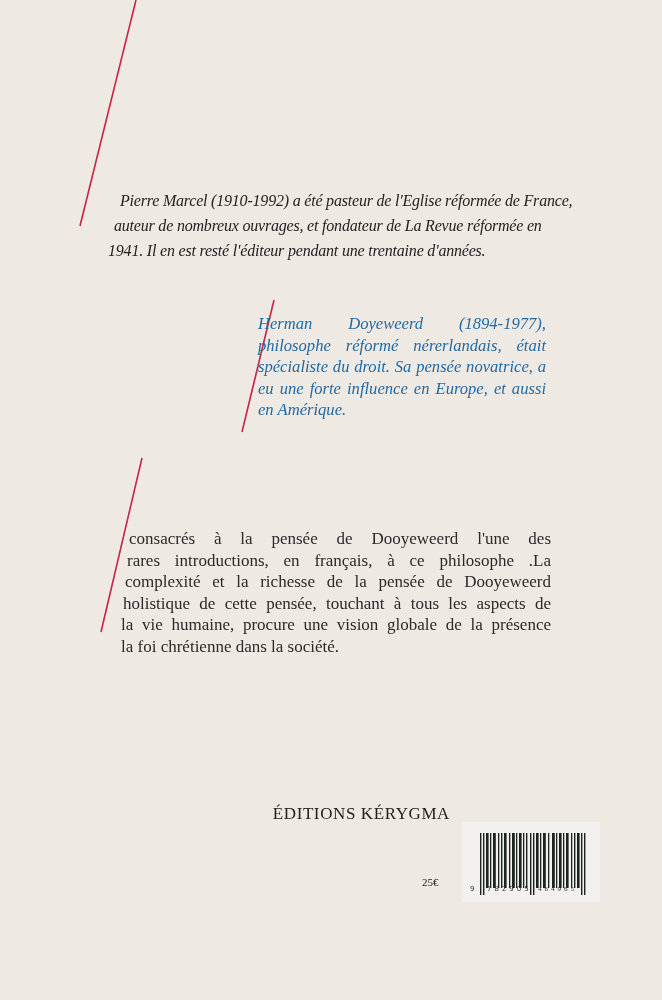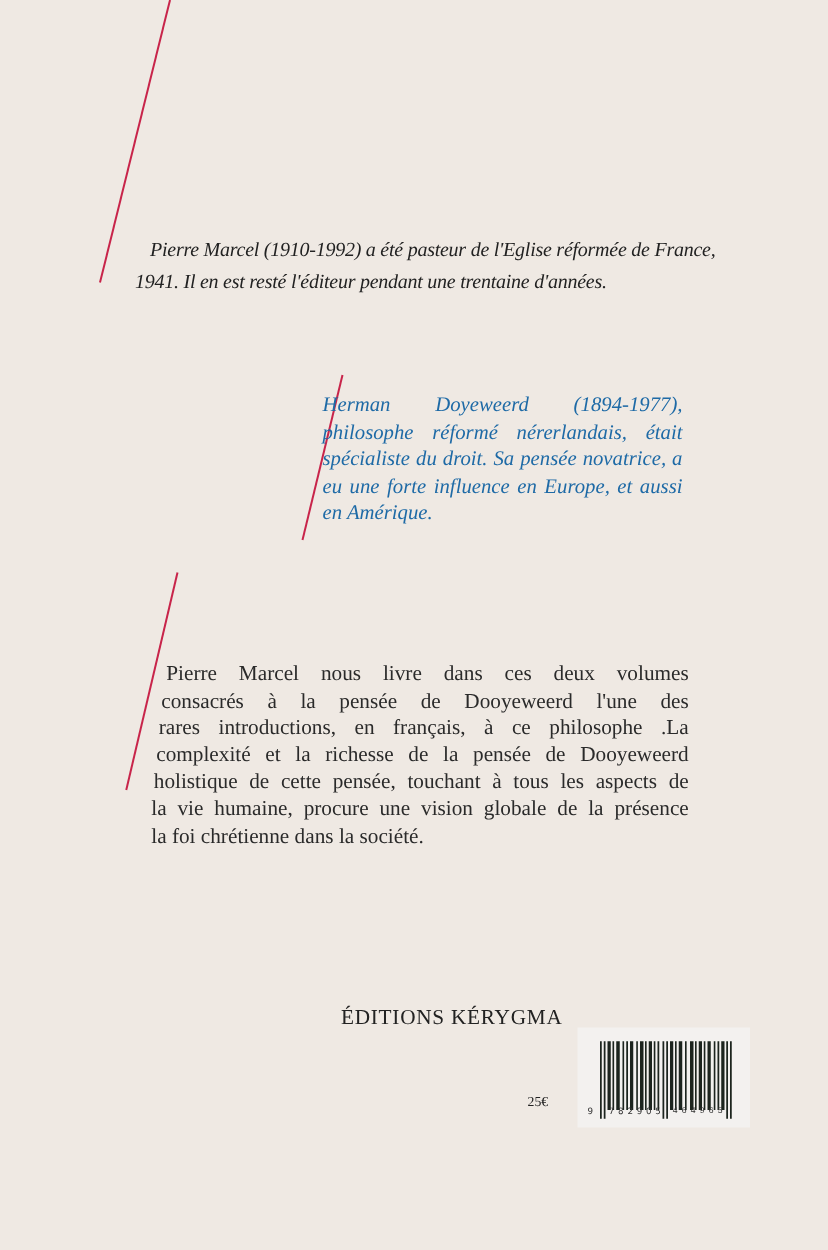--- a/index.html
+++ b/index.html
@@ -52,27 +52,27 @@
 <body>
 
 <svg class="red-line" width="662" height="1000">
   <line x1="136" y1="0" x2="80" y2="226" stroke="#c8244a" stroke-width="1.6"></line>
   <line x1="274" y1="300" x2="242" y2="432" stroke="#c8244a" stroke-width="1.6"></line>
   <line x1="142" y1="458" x2="101" y2="632" stroke="#c8244a" stroke-width="1.6"></line>
 </svg>
 
 <div class="bio1">
   <span class="l" style="padding-left:12px">Pierre Marcel (1910-1992) a été pasteur de l'Eglise réformée de France,</span>
+  <span class="l" style="padding-left:6px">auteur de nombreux ouvrages, et fondateur de La Revue réformée en</span>
   <span class="l">1941. Il en est resté l'éditeur pendant une trentaine d'années.</span>
 </div>
 
 <div class="bio2">Herman Doyeweerd (1894-1977), philosophe réformé nérerlandais, était spécialiste du droit. Sa pensée novatrice, a eu une forte influence en Europe, et aussi en Amérique.</div>
 
 <div class="blurb">
-  <span class="l" style="padding-left:8px">Pierre Marcel nous livre dans ces deux volumes</span>
   <span class="l" style="padding-left:4px">consacrés à la pensée de Dooyeweerd l'une des</span>
   <span class="l" style="padding-left:2px">rares introductions, en français, à ce philosophe .La</span>
   <span class="l">complexité et la richesse de la pensée de Dooyeweerd</span>
   <span class="l" style="margin-left:-2px">holistique de cette pensée, touchant à tous les aspects de</span>
   <span class="l" style="margin-left:-4px">la vie humaine, procure une vision globale de la  présence</span>
   <span class="l last" style="margin-left:-4px">la foi chrétienne dans la société.</span>
 </div>
 
 <div class="publisher">ÉDITIONS KÉRYGMA</div>
 
@@ -108,14 +108,14 @@
       <rect x="104" y="11" width="2.6" height="55"></rect>
       <rect x="109" y="11" width="1.3" height="55"></rect>
       <rect x="112" y="11" width="1.4" height="55"></rect>
       <rect x="115" y="11" width="2.6" height="55"></rect>
       <rect x="119" y="11" width="1.4" height="62"></rect>
       <rect x="122" y="11" width="1.4" height="62"></rect>
     </g>
   </svg>
   <span style="position:absolute;left:8px;top:63px;font-family:'DejaVu Sans',sans-serif;font-size:7px;color:#333;">9</span>
   <span style="position:absolute;left:25px;top:63px;font-family:'DejaVu Sans',sans-serif;font-size:7px;letter-spacing:3px;color:#333;">782905</span>
-  <span style="position:absolute;left:76px;top:63px;font-family:Liberation Mono, monospace;font-size:7px;letter-spacing:3px;color:#333;">464965</span>
+  <span style="position:absolute;left:76px;top:63px;font-family:Liberation Serif, serif;font-size:7px;letter-spacing:3px;color:#333;">464965</span>
 </div>
 
 </body></html>

